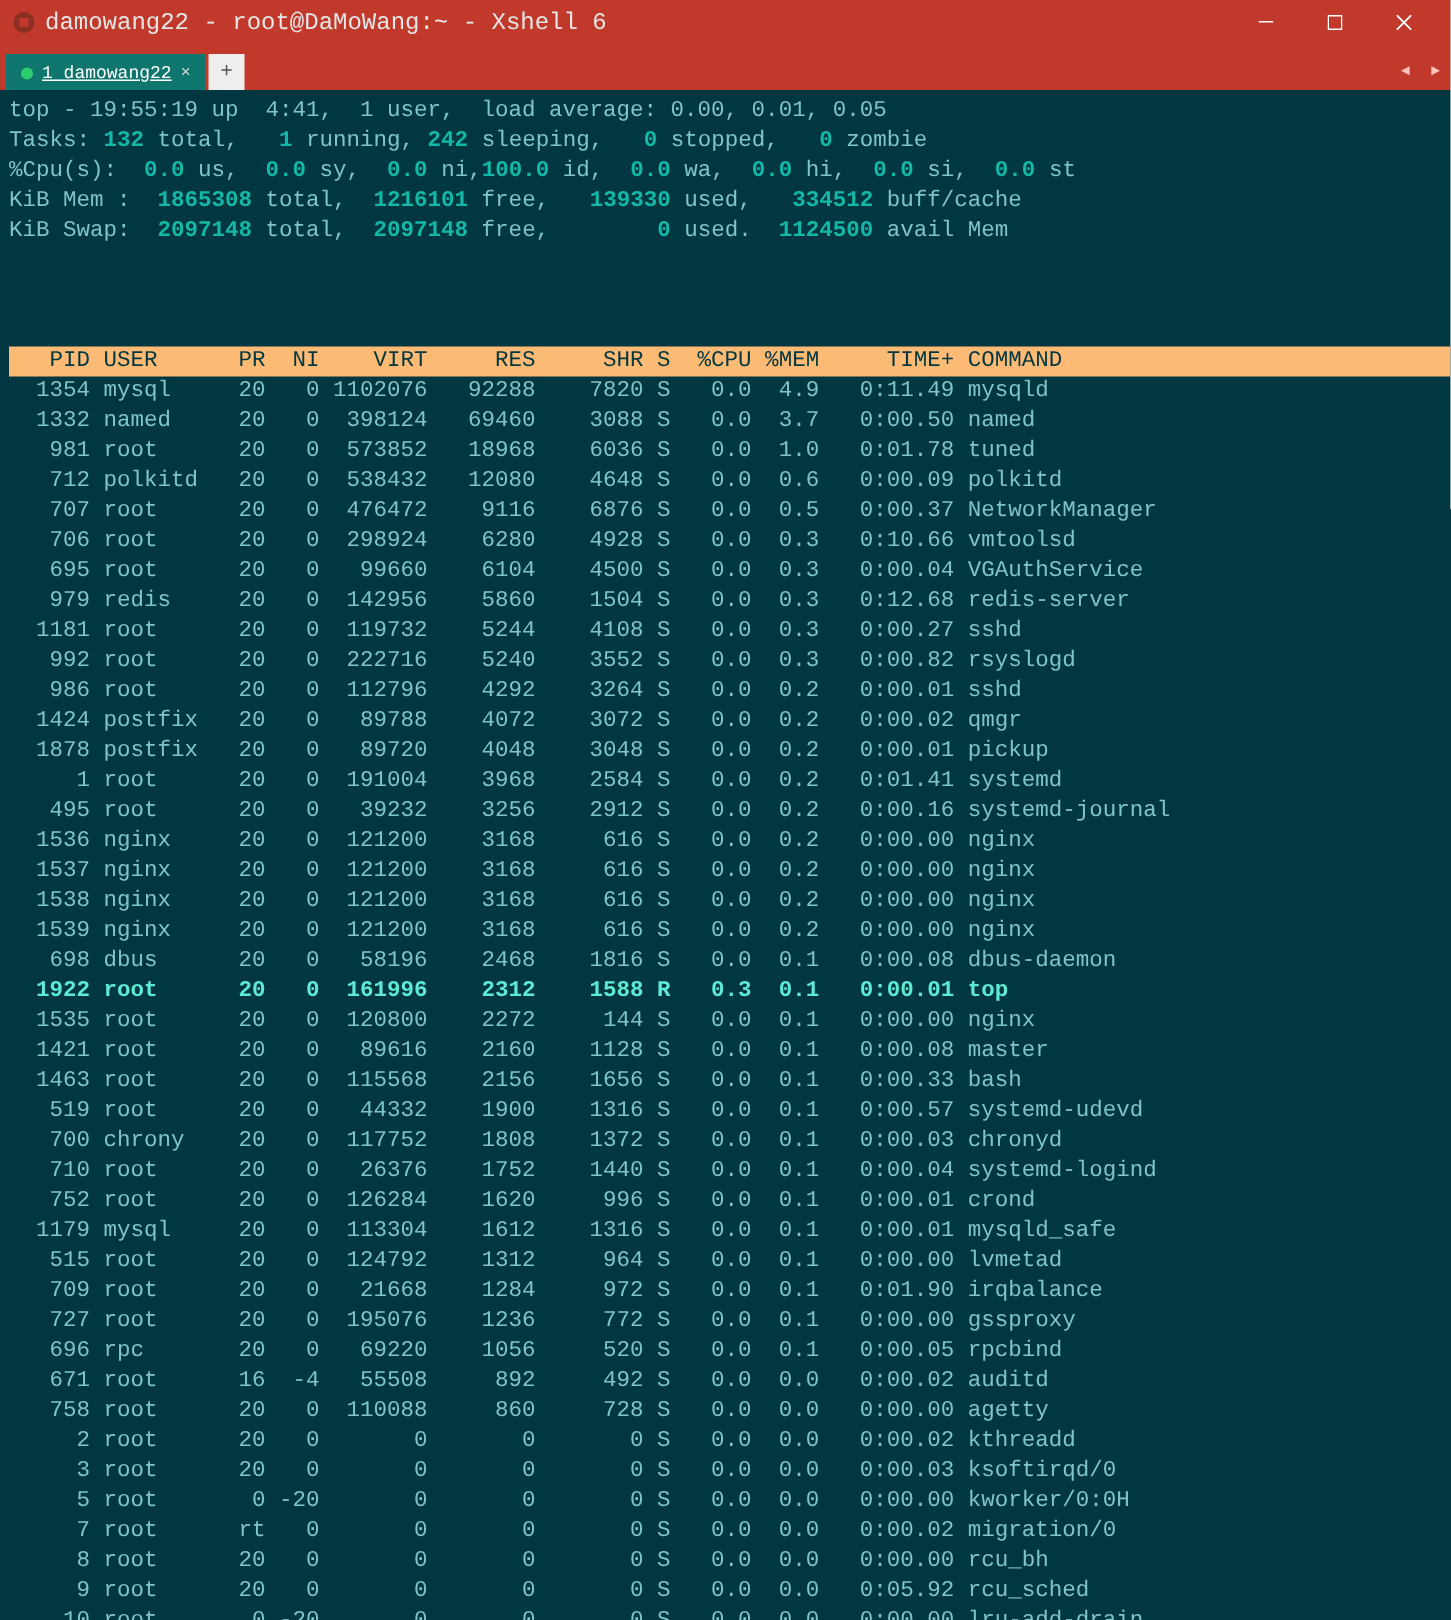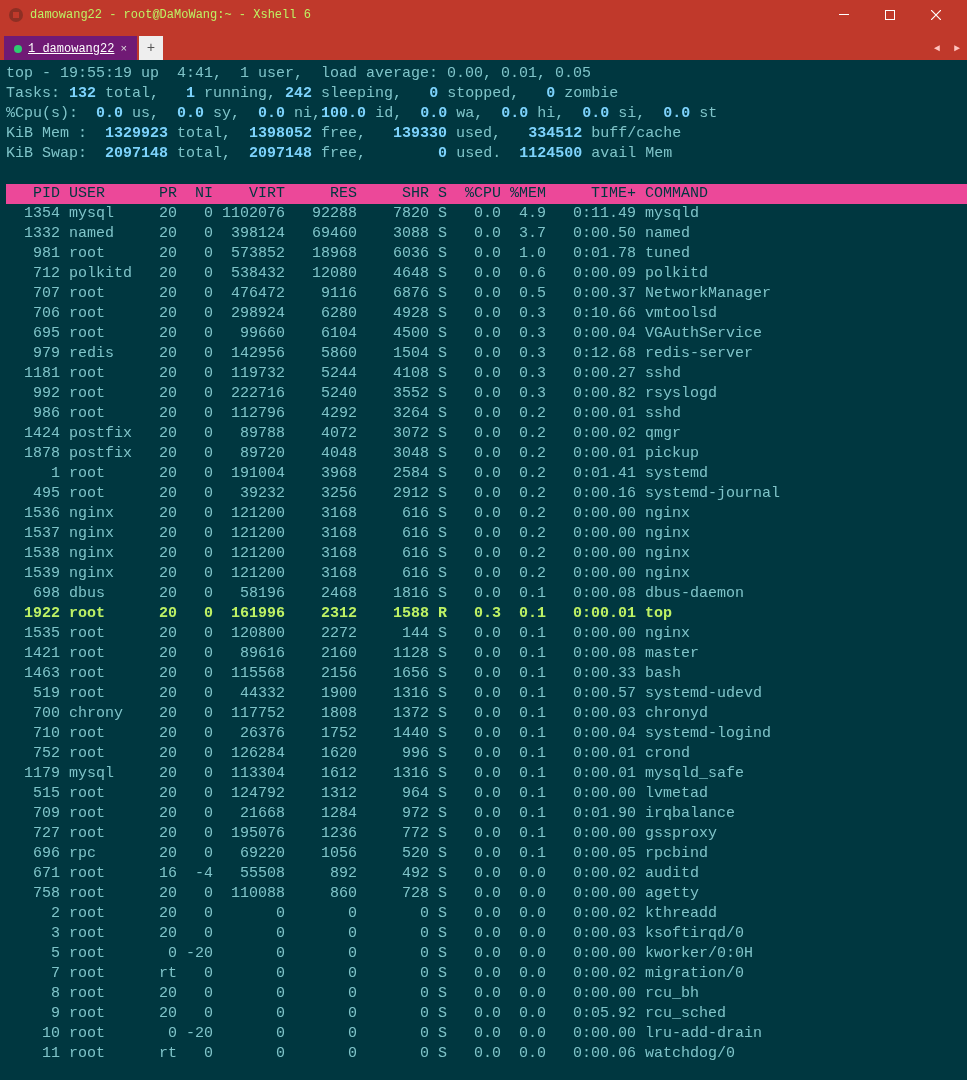--- a/index.html
+++ b/index.html
@@ -1,36 +1,36 @@
 <!DOCTYPE html>
 <html><head>
 <meta charset="utf-8">
 <style>
   * { margin:0; padding:0; box-sizing:border-box; }
   html,body { width:967px; height:1080px; font-family:Consolas,"Courier New",monospace; font-size:16px; overflow:hidden; background:#fff;}
   
   .titlebar   { height:30px; background:#c0392b; color:#fff; display:flex; align-items:center; padding:0 8px;}
   .titlebar .icon    { width:16px; height:16px; margin-right:6px; }
-  .titlebar .title   { font-size:12px; color:#bef264; flex:1; }
+  .titlebar .title   { font-size:16px; color:#e5e5e5; flex:1; }
   .winbtns           { display:flex; gap:0; }
   .winbtn            { width:46px; height:30px; display:flex; align-items:center; justify-content:center; fill:#fff; }
   
   .tabstrip   { height:30px; background:#c0392b; display:flex; align-items:flex-end; padding-left:4px;}
   .tab        { height:24px; background:#c0392b; color:#fff; font-size:12px; padding:4px 10px 2px 10px; display:flex; align-items:center; gap:6px;}
-  .tab.active { background:#701a75;}
+  .tab.active { background:#0f766e;}
   .tab .dot   { width:8px;height:8px;border-radius:50%;background:#2ecc71;}
   .tab .tabclose{font-size:11px;color:#ddd;}
   .tabadd     { width:24px;height:24px;background:#eee;color:#555;display:flex;align-items:center;justify-content:center;font-size:14px;margin-left:2px;}
   .tabarrow   { margin-left:auto; display:flex;}
   .tabarrow span{width:20px;height:24px;display:flex;align-items:center;justify-content:center;font-size:10px;color:#ffc4bf;}
   
   .terminal   { background:#003740; color:#7fc4c9; height:1052px; padding:4px 0 0 6px; white-space:pre; line-height:20px; font-size:15px;}
-  .hlwhite    { color:#7dd3fc; font-weight:bold;}
-  .hdr        { background:#ec4899; color:#003740;}
-  .rowbold    { color:#bef264; font-weight:bold;}
+  .hlwhite    { color:#14b8a6; font-weight:bold;}
+  .hdr        { background:#fdba74; color:#003740;margin-top:47px;}
+  .rowbold    { color:#5eead4; font-weight:bold;}
   .hdr, .row  { display:block;}
 </style>
 </head>
 <body>
 
 <div class="titlebar">
   <span class="icon">
     <svg viewBox="0 0 16 16" width="16" height="16">
         <circle cx="8" cy="8" r="7" fill="#8e2f24"></circle>
         <path d="M5 5h6v6H5z" fill="#c0392b"></path>
@@ -65,16 +65,16 @@
   <div class="tabadd">+</div>
   <div class="tabarrow">
      <span>◄</span>
      <span>►</span>
   </div>
 </div>
 
 <div class="terminal" id="term">top - 19:55:19 up  4:41,  1 user,  load average: 0.00, 0.01, 0.05
 Tasks: <span class="hlwhite">132</span> total,   <span class="hlwhite">1</span> running, <span class="hlwhite">242</span> sleeping,   <span class="hlwhite">0</span> stopped,   <span class="hlwhite">0</span> zombie
 %Cpu(s):  <span class="hlwhite">0.0</span> us,  <span class="hlwhite">0.0</span> sy,  <span class="hlwhite">0.0</span> ni,<span class="hlwhite">100.0</span> id,  <span class="hlwhite">0.0</span> wa,  <span class="hlwhite">0.0</span> hi,  <span class="hlwhite">0.0</span> si,  <span class="hlwhite">0.0</span> st
-KiB Mem :  <span class="hlwhite">1329923</span> total,  <span class="hlwhite">1398052</span> free,   <span class="hlwhite">139330</span> used,   <span class="hlwhite">334512</span> buff/cache
+KiB Mem :  <span class="hlwhite">1865308</span> total,  <span class="hlwhite">1216101</span> free,   <span class="hlwhite">139330</span> used,   <span class="hlwhite">334512</span> buff/cache
 KiB Swap:  <span class="hlwhite">2097148</span> total,  <span class="hlwhite">2097148</span> free,        <span class="hlwhite">0</span> used.  <span class="hlwhite">1124500</span> avail Mem
 
 <span class="hdr">   PID USER      PR  NI    VIRT     RES     SHR S  %CPU %MEM     TIME+ COMMAND                         </span><span class="row">  1354 mysql     20   0 1102076   92288    7820 S   0.0  4.9   0:11.49 mysqld</span><span class="row">  1332 named     20   0  398124   69460    3088 S   0.0  3.7   0:00.50 named</span><span class="row">   981 root      20   0  573852   18968    6036 S   0.0  1.0   0:01.78 tuned</span><span class="row">   712 polkitd   20   0  538432   12080    4648 S   0.0  0.6   0:00.09 polkitd</span><span class="row">   707 root      20   0  476472    9116    6876 S   0.0  0.5   0:00.37 NetworkManager</span><span class="row">   706 root      20   0  298924    6280    4928 S   0.0  0.3   0:10.66 vmtoolsd</span><span class="row">   695 root      20   0   99660    6104    4500 S   0.0  0.3   0:00.04 VGAuthService</span><span class="row">   979 redis     20   0  142956    5860    1504 S   0.0  0.3   0:12.68 redis-server</span><span class="row">  1181 root      20   0  119732    5244    4108 S   0.0  0.3   0:00.27 sshd</span><span class="row">   992 root      20   0  222716    5240    3552 S   0.0  0.3   0:00.82 rsyslogd</span><span class="row">   986 root      20   0  112796    4292    3264 S   0.0  0.2   0:00.01 sshd</span><span class="row">  1424 postfix   20   0   89788    4072    3072 S   0.0  0.2   0:00.02 qmgr</span><span class="row">  1878 postfix   20   0   89720    4048    3048 S   0.0  0.2   0:00.01 pickup</span><span class="row">     1 root      20   0  191004    3968    2584 S   0.0  0.2   0:01.41 systemd</span><span class="row">   495 root      20   0   39232    3256    2912 S   0.0  0.2   0:00.16 systemd-journal</span><span class="row">  1536 nginx     20   0  121200    3168     616 S   0.0  0.2   0:00.00 nginx</span><span class="row">  1537 nginx     20   0  121200    3168     616 S   0.0  0.2   0:00.00 nginx</span><span class="row">  1538 nginx     20   0  121200    3168     616 S   0.0  0.2   0:00.00 nginx</span><span class="row">  1539 nginx     20   0  121200    3168     616 S   0.0  0.2   0:00.00 nginx</span><span class="row">   698 dbus      20   0   58196    2468    1816 S   0.0  0.1   0:00.08 dbus-daemon</span><span class="row rowbold">  1922 root      20   0  161996    2312    1588 R   0.3  0.1   0:00.01 top</span><span class="row">  1535 root      20   0  120800    2272     144 S   0.0  0.1   0:00.00 nginx</span><span class="row">  1421 root      20   0   89616    2160    1128 S   0.0  0.1   0:00.08 master</span><span class="row">  1463 root      20   0  115568    2156    1656 S   0.0  0.1   0:00.33 bash</span><span class="row">   519 root      20   0   44332    1900    1316 S   0.0  0.1   0:00.57 systemd-udevd</span><span class="row">   700 chrony    20   0  117752    1808    1372 S   0.0  0.1   0:00.03 chronyd</span><span class="row">   710 root      20   0   26376    1752    1440 S   0.0  0.1   0:00.04 systemd-logind</span><span class="row">   752 root      20   0  126284    1620     996 S   0.0  0.1   0:00.01 crond</span><span class="row">  1179 mysql     20   0  113304    1612    1316 S   0.0  0.1   0:00.01 mysqld_safe</span><span class="row">   515 root      20   0  124792    1312     964 S   0.0  0.1   0:00.00 lvmetad</span><span class="row">   709 root      20   0   21668    1284     972 S   0.0  0.1   0:01.90 irqbalance</span><span class="row">   727 root      20   0  195076    1236     772 S   0.0  0.1   0:00.00 gssproxy</span><span class="row">   696 rpc       20   0   69220    1056     520 S   0.0  0.1   0:00.05 rpcbind</span><span class="row">   671 root      16  -4   55508     892     492 S   0.0  0.0   0:00.02 auditd</span><span class="row">   758 root      20   0  110088     860     728 S   0.0  0.0   0:00.00 agetty</span><span class="row">     2 root      20   0       0       0       0 S   0.0  0.0   0:00.02 kthreadd</span><span class="row">     3 root      20   0       0       0       0 S   0.0  0.0   0:00.03 ksoftirqd/0</span><span class="row">     5 root       0 -20       0       0       0 S   0.0  0.0   0:00.00 kworker/0:0H</span><span class="row">     7 root      rt   0       0       0       0 S   0.0  0.0   0:00.02 migration/0</span><span class="row">     8 root      20   0       0       0       0 S   0.0  0.0   0:00.00 rcu_bh</span><span class="row">     9 root      20   0       0       0       0 S   0.0  0.0   0:05.92 rcu_sched</span><span class="row">    10 root       0 -20       0       0       0 S   0.0  0.0   0:00.00 lru-add-drain</span><span class="row">    11 root      rt   0       0       0       0 S   0.0  0.0   0:00.06 watchdog/0</span></div>
 
 </body></html>

